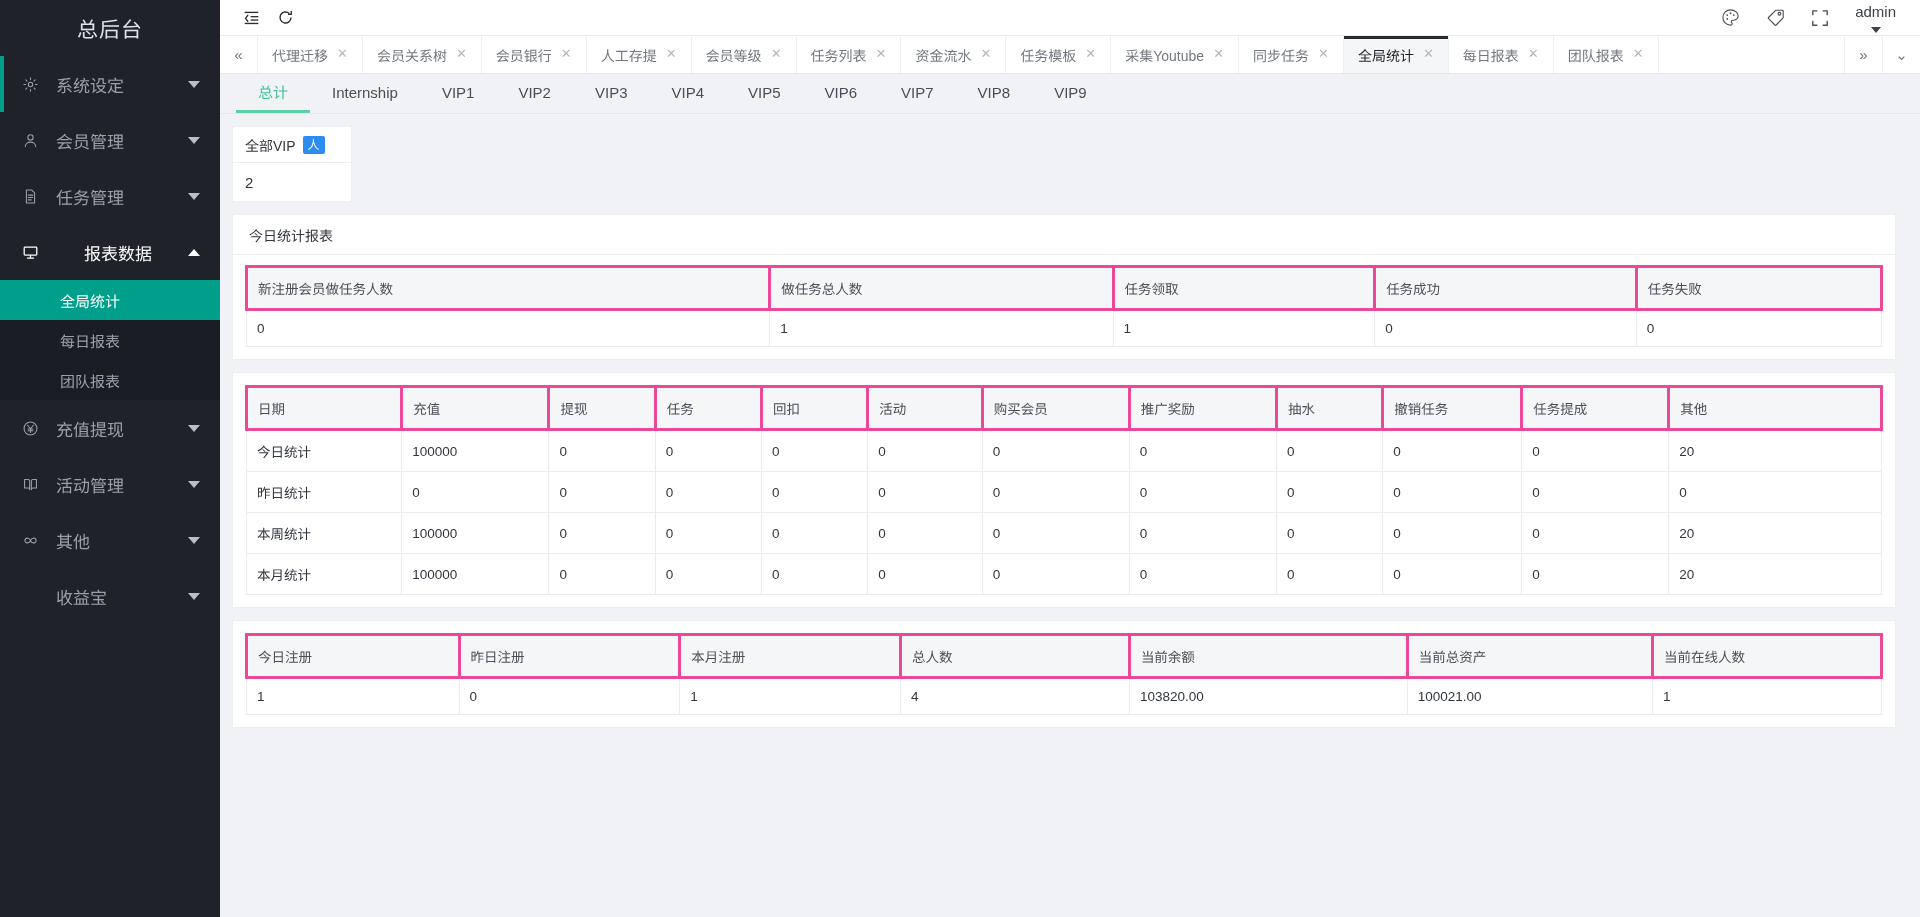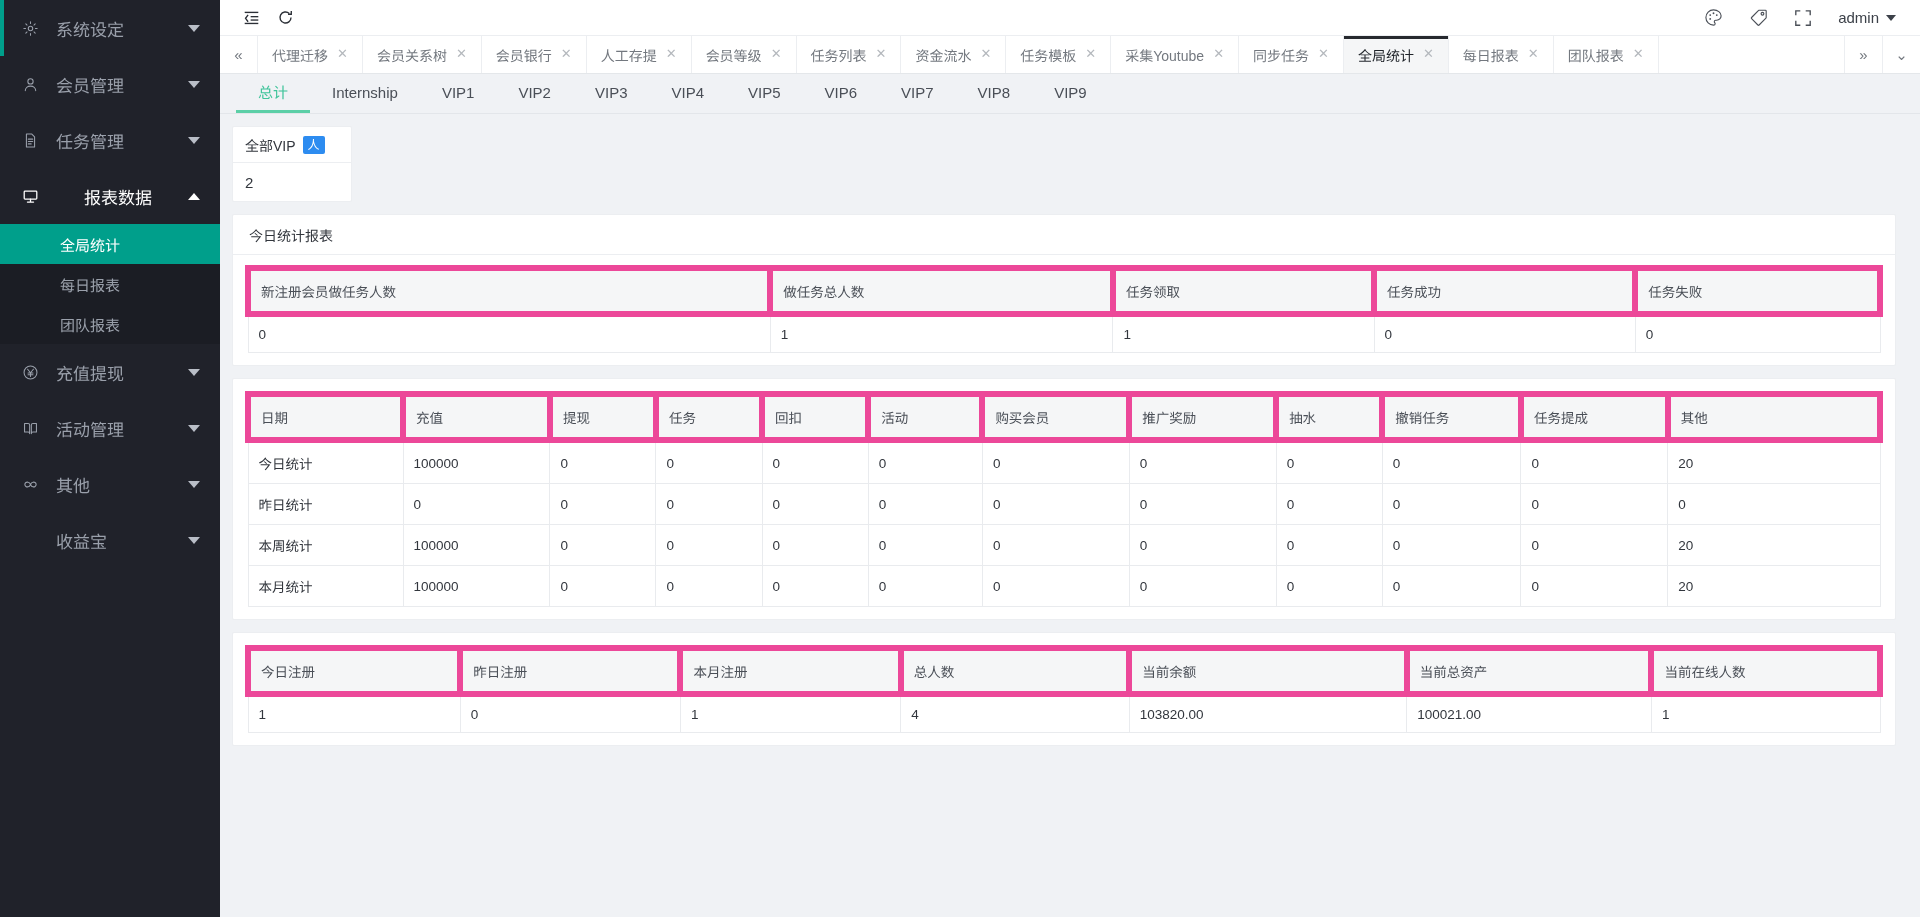--- a/index.html
+++ b/index.html
@@ -98,21 +98,21 @@
   .tb-btn {
     width: 34px; height: 30px;
     display: inline-flex; align-items: center; justify-content: center;
     color: #2b2f36; cursor: pointer;
   }
   .tb-spacer { flex: 1 1 auto; }
   .tb-right { display: flex; align-items: center; gap: 26px; padding-right: 10px; }
   .tb-icon { color: #4a4f57; cursor: pointer; display: inline-flex; }
   .admin-box {
     display: flex; align-items: center; gap: 7px;
-    font-size: 15px; color: #3c4149; cursor: pointer;
+    font-size: 15px; color: #3c4149; cursor: pointer; flex-direction: column;
   }
   .admin-caret {
     width: 0; height: 0;
     border-left: 5px solid transparent;
     border-right: 5px solid transparent;
     border-top: 6px solid #3c4149;
   }
 
   
   #tabstrip {
@@ -236,37 +236,38 @@
     border-collapse: collapse;
     font-size: 13.5px;
     table-layout: fixed;
   }
   table.grid th {
     background: #f5f6f7;
     color: #4a4f57;
     font-weight: normal;
     text-align: left;
     padding: 10px 10px;
-    border: 6px solid #ec4899;
+    border: 3px solid #ec4899;
     white-space: nowrap;
     overflow: hidden; text-overflow: ellipsis;
   }
   table.grid td {
     color: #32363d;
     text-align: left;
     padding: 10px 10px;
     border: 1px solid #e9ebee;
     white-space: nowrap;
     overflow: hidden; text-overflow: ellipsis;
   }
 </style>
 </head>
 <body>
 
 <aside id="sidebar">
+  <div class="brand">总后台</div>
   <ul class="menu" id="menu-root">
       <li class="menu-group">
         <div class="menu-item accent-left">
           <span class="mi-icon">
             <svg width="17" height="17" viewBox="0 0 20 20" fill="none" stroke="currentColor" stroke-width="1.25" stroke-linecap="round" stroke-linejoin="round">
               <circle cx="10" cy="10" r="2.6"></circle>
               <path d="M10 2.2v2M10 15.8v2M2.2 10h2M15.8 10h2M4.5 4.5l1.4 1.4M14.1 14.1l1.4 1.4M15.5 4.5l-1.4 1.4M5.9 14.1l-1.4 1.4"></path>
             </svg>
           </span>
           <span class="mi-label">系统设定</span>

